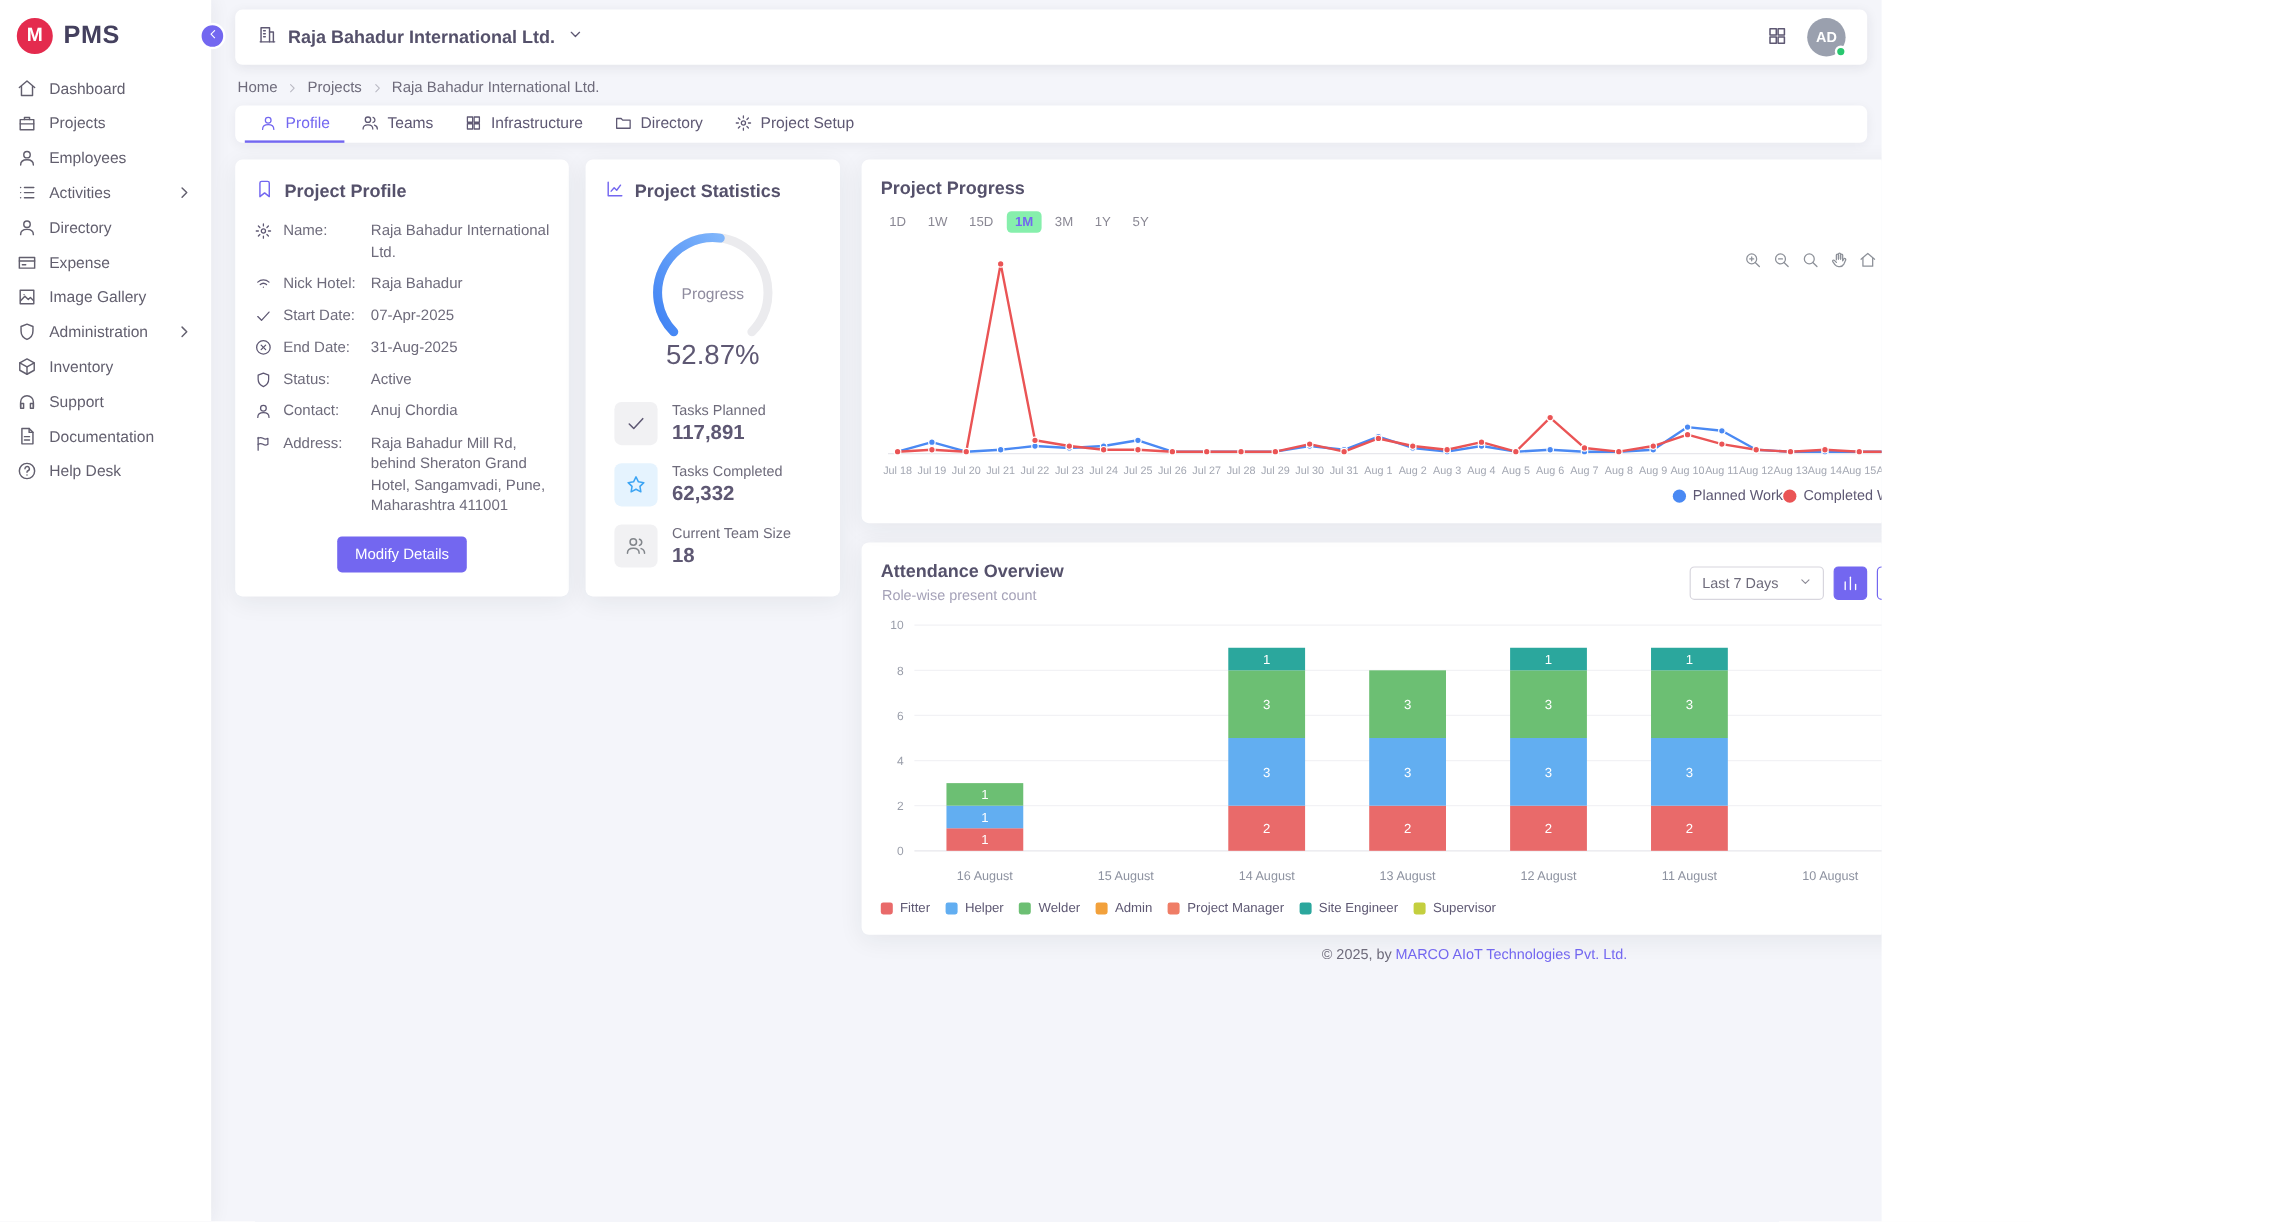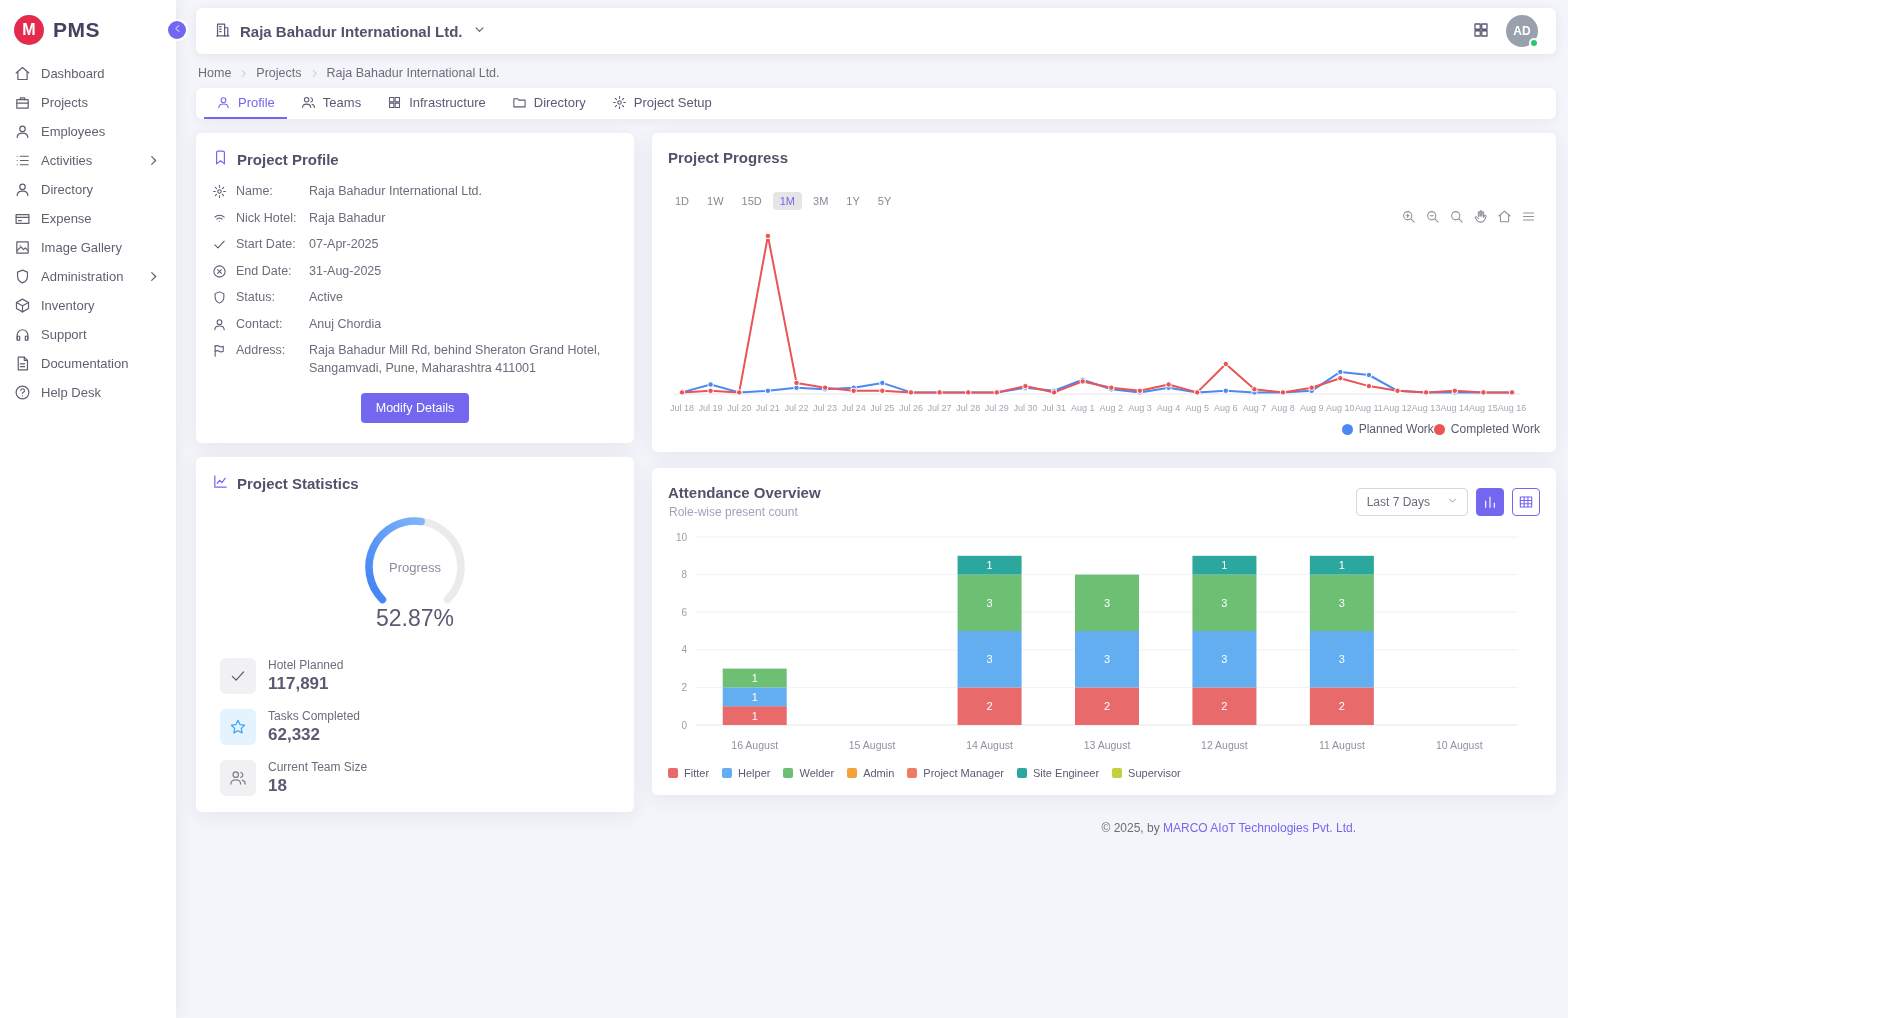--- a/index.html
+++ b/index.html
@@ -34,21 +34,21 @@
   .breadcrumb{display:flex;align-items:center;gap:6px;margin:12px 2px 0;font-size:12.5px;color:#6e6b7b}
   .breadcrumb .ic{color:#b9b9c3;width:13px;height:13px}
   .crumb{cursor:pointer}
 
   .tabs-bar{margin-top:8px;background:#fff;border-radius:6px;display:flex;align-items:stretch;gap:2px;padding:0 8px;height:31px;box-shadow:0 2px 10px rgba(34,41,47,.06)}
   .tab{display:flex;align-items:center;gap:7px;padding:0 12px;font-size:13px;font-weight:500;color:#5e5873;border-bottom:2px solid transparent;cursor:pointer}
   .tab .ic{width:15px;height:15px}
   .tab.active{color:#7367f0;border-bottom-color:#7367f0}
 
   .content{display:flex;gap:18px;margin-top:14px;align-items:flex-start}
-  .col-left{width:438px;flex:none;display:flex;flex-direction:column;gap:14px}
+  .col-left{width:504px;flex:none;display:flex;flex-direction:row;gap:14px}
   .col-right{flex:1;display:flex;flex-direction:column;gap:16px}
   .card{background:#fff;border-radius:6px;box-shadow:0 4px 20px rgba(34,41,47,.07);padding:16px}
   .card-head{display:flex;align-items:center;gap:8px;font-size:15px;font-weight:600;color:#55516b}
   .card-head .ic{color:#7367f0;width:17px;height:17px}
 
   
   .pf-rows{margin-top:14px;display:flex;flex-direction:column;gap:9px}
   .pf-row{display:flex;gap:9px;font-size:12.5px;color:#6e6b7b;line-height:1.4}
   .pf-row .ic{color:#5e5873;width:15px;height:15px;margin-top:1px}
   .pf-label{width:64px;flex:none}
@@ -60,23 +60,23 @@
   .gauge-value{font-size:23px;color:#5e5873;margin-top:-4px}
   .stat-rows{display:flex;flex-direction:column;gap:15px;margin-top:26px;padding-left:8px}
   .stat-row{display:flex;align-items:center;gap:12px}
   .stat-ic{width:36px;height:36px;border-radius:6px;display:flex;align-items:center;justify-content:center}
   .stat-label{font-size:12px;color:#6e6b7b}
   .stat-value{font-size:17px;font-weight:600;color:#5e5873;margin-top:2px}
 
   
   .progress-card{position:relative}
   .sub{font-size:12px;color:#a5a2b8;margin-top:4px;margin-left:1px}
-  .ranges{display:flex;gap:4px;margin-top:26px;align-items:center}
+  .ranges{display:flex;gap:4px;margin-top:10px;align-items:center}
   .range-btn{font-size:11px;color:#8a8894;padding:3px 7px;border-radius:4px;background:none;border:none;cursor:pointer;font-family:inherit}
-  .range-btn.active{background:#e5e5e5;color:#7367f0;font-weight:400}
+  .range-btn.active{background:#86efac;color:#7367f0;font-weight:700}
   .chart-toolbar{position:absolute;right:20px;top:76px;display:flex;gap:9px;color:#8d9199}
   .tool-btn{background:none;border:none;color:#8d9199;cursor:pointer;display:flex;padding:0}
   .tool-btn .ic{width:15px;height:15px}
   .legend{display:flex;justify-content:flex-end;margin-top:2px}
   .legend-item{display:flex;align-items:center;gap:6px;font-size:12px;color:#5e5873;cursor:pointer}
   .legend-dot{width:11px;height:11px;border-radius:50%}
   .chart-svg{display:block;margin-top:8px}
 
   
   .att-head{display:flex;justify-content:space-between;align-items:center}
@@ -410,21 +410,21 @@
             <div class="gauge-value">52.87%</div>
           </div>
           <div class="stat-rows">
               <div class="stat-row">
                 <span class="stat-ic" style="background: rgb(241, 241, 243); color: rgb(94, 88, 115);">
                   <svg viewBox="0 0 24 24" width="18" height="18" class="ic">
                     <path d="M4.5 12.5 9.5 17.5 19.5 6.5"></path>
                   </svg>
                 </span>
                 <div>
-                  <div class="stat-label">Hotel Planned</div>
+                  <div class="stat-label">Tasks Planned</div>
                   <div class="stat-value">117,891</div>
                 </div>
               </div>
               <div class="stat-row">
                 <span class="stat-ic" style="background: rgb(229, 243, 254); color: rgb(61, 165, 244);">
                   <svg viewBox="0 0 24 24" width="18" height="18" class="ic">
                     <path d="M12 3.2l2.7 5.5 6 .9-4.3 4.2 1 6-5.4-2.8-5.4 2.8 1-6L3.3 9.6l6-.9z"></path>
                   </svg>
                 </span>
                 <div>

